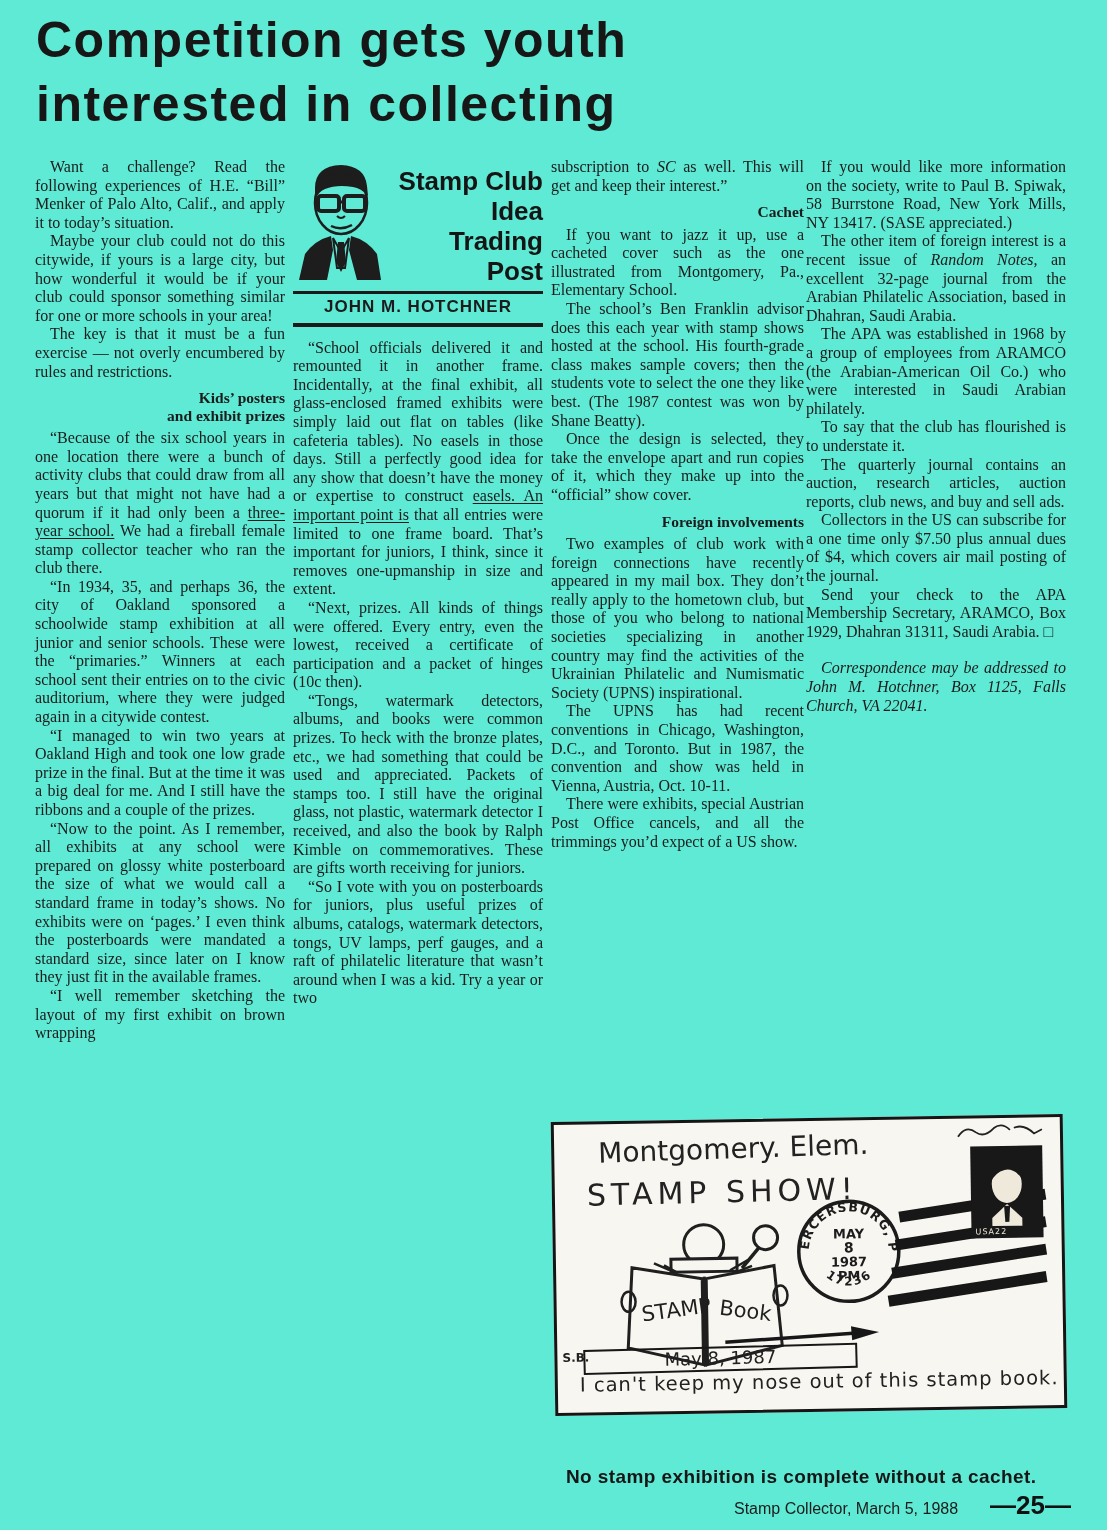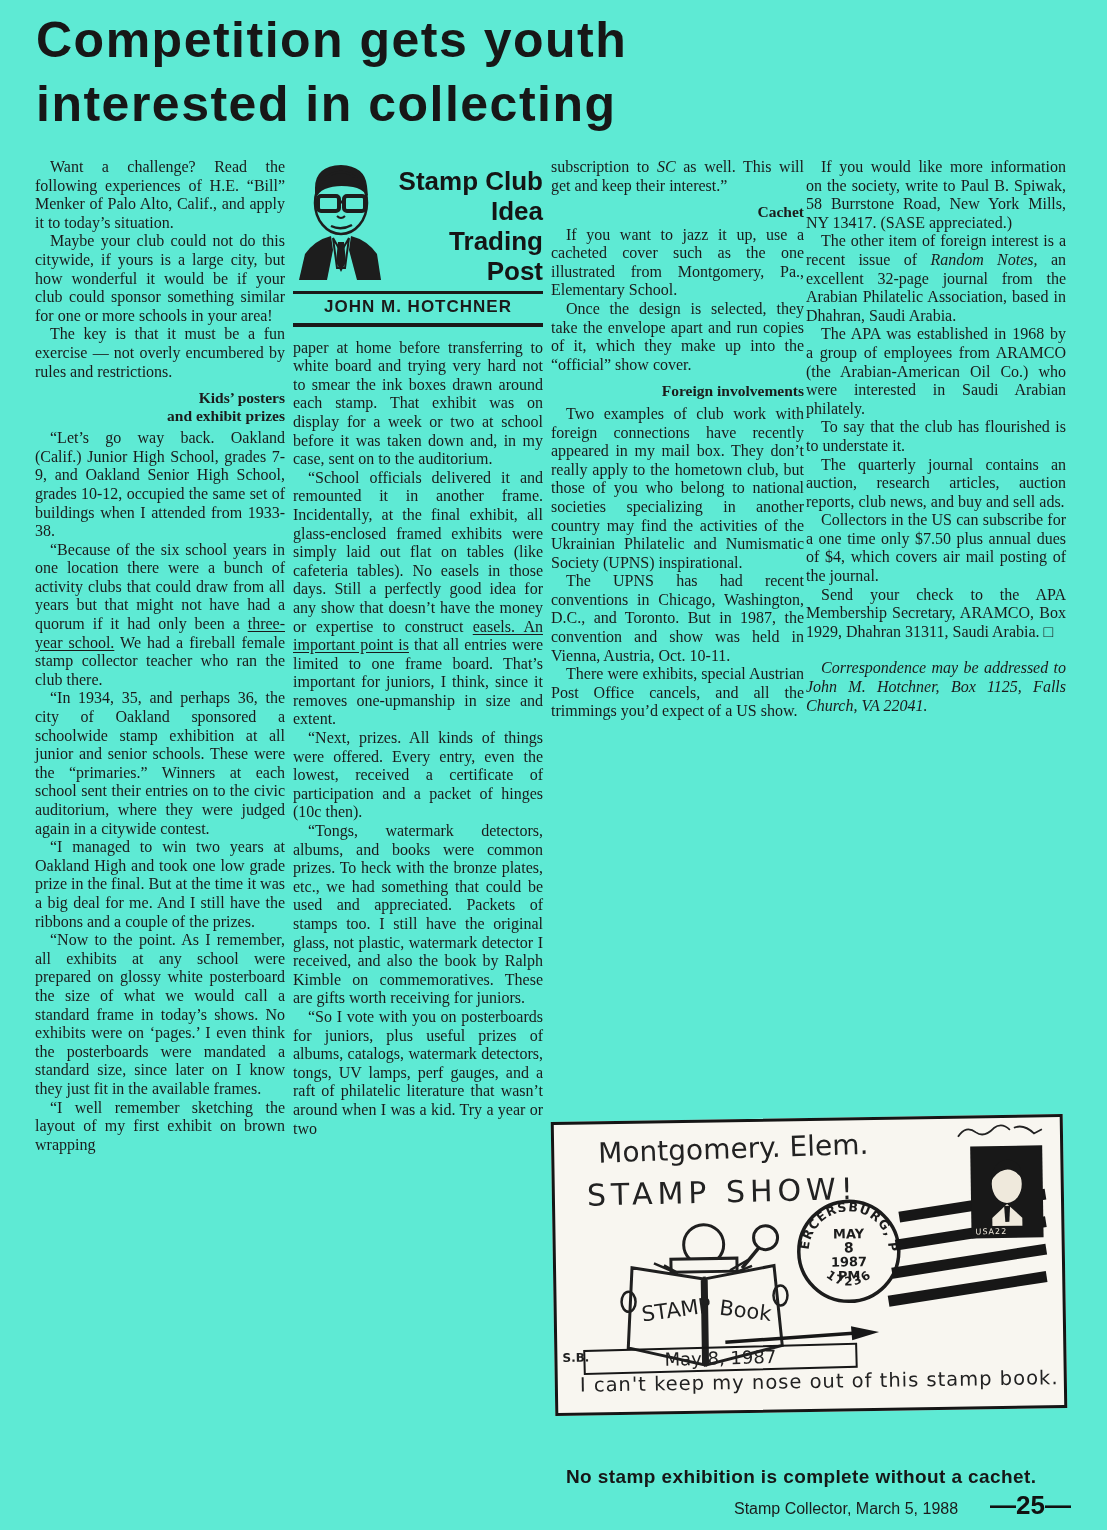--- a/index.html
+++ b/index.html
@@ -70,21 +70,20 @@
   </div>
 
   <div class="col col1">
     <p class="p">Want a challenge? Read the following experiences of H.E. “Bill” Menker of Palo Alto, Calif., and apply it to today’s situation.</p>
     <p class="p">Maybe your club could not do this citywide, if yours is a large city, but how wonderful it would be if your club could sponsor something similar for one or more schools in your area!</p>
     <p class="p">The key is that it must be a fun exercise — not overly encumbered by rules and restrictions.</p>
     <div class="subhead">
       <div>Kids’ posters</div>
       <div>and exhibit prizes</div>
     </div>
-    <p class="p">“Let’s go way back. Oakland (Calif.) Junior High School, grades 7-9, and Oakland Senior High School, grades 10-12, occupied the same set of buildings when I attended from 1933-38.</p>
     <p class="p"><span>“Because of the six school years in one location there were a bunch of activity clubs that could draw from all years but that might not have had a quorum if it had only been a </span><span class="ul">three-year school.</span><span> We had a fireball female stamp collector teacher who ran the club there.</span></p>
     <p class="p">“In 1934, 35, and perhaps 36, the city of Oakland sponsored a schoolwide stamp exhibition at all junior and senior schools. These were the “primaries.” Winners at each school sent their entries on to the civic auditorium, where they were judged again in a citywide contest.</p>
     <p class="p">“I managed to win two years at Oakland High and took one low grade prize in the final. But at the time it was a big deal for me. And I still have the ribbons and a couple of the prizes.</p>
     <p class="p">“Now to the point. As I remember, all exhibits at any school were prepared on glossy white posterboard the size of what we would call a standard frame in today’s shows. No exhibits were on ‘pages.’ I even think the posterboards were mandated a standard size, since later on I know they just fit in the available frames.</p>
     <p class="p">“I well remember sketching the layout of my first exhibit on brown wrapping</p>
   </div>
 
   <div class="col col2">
     <div class="masthead">
       <div class="masthead-top">
@@ -103,31 +102,31 @@
         </svg>
         <div class="masthead-title">
           <div>Stamp Club</div>
           <div>Idea</div>
           <div>Trading</div>
           <div>Post</div>
         </div>
       </div>
       <div class="masthead-byline">JOHN M. HOTCHNER</div>
     </div>
-    <p class="p cont">paper at home before transferring to white board and trying very hard not to smear the ink boxes drawn around each stamp. That exhibit was on display for a week or two at school before it was taken down and, in my case, sent on to the auditorium.</p>
     <p class="p"><span>“School officials delivered it and remounted it in another frame. Incidentally, at the final exhibit, all glass-enclosed framed exhibits were simply laid out flat on tables (like cafeteria tables). No easels in those days. Still a perfectly good idea for any show that doesn’t have the money or expertise to construct </span><span class="ul">easels. An important point is</span><span> that all entries were limited to one frame board. That’s important for juniors, I think, since it removes one-upmanship in size and extent.</span></p>
     <p class="p">“Next, prizes. All kinds of things were offered. Every entry, even the lowest, received a certificate of participation and a packet of hinges (10c then).</p>
     <p class="p">“Tongs, watermark detectors, albums, and books were common prizes. To heck with the bronze plates, etc., we had something that could be used and appreciated. Packets of stamps too. I still have the original glass, not plastic, watermark detector I received, and also the book by Ralph Kimble on commemoratives. These are gifts worth receiving for juniors.</p>
     <p class="p">“So I vote with you on posterboards for juniors, plus useful prizes of albums, catalogs, watermark detectors, tongs, UV lamps, perf gauges, and a raft of philatelic literature that wasn’t around when I was a kid. Try a year or two</p>
   </div>
 
   <div class="col col3">
     <p class="p cont"><span>subscription to </span><span class="it">SC</span><span> as well. This will get and keep their interest.”</span></p>
     <div class="subhead">Cachet</div>
     <p class="p">If you want to jazz it up, use a cacheted cover such as the one illustrated from Montgomery, Pa., Elementary School.</p>
+    <p class="p">The school’s Ben Franklin advisor does this each year with stamp shows hosted at the school. His fourth-grade class makes sample covers; then the students vote to select the one they like best. (The 1987 contest was won by Shane Beatty).</p>
     <p class="p">Once the design is selected, they take the envelope apart and run copies of it, which they make up into the “official” show cover.</p>
     <div class="subhead">Foreign involvements</div>
     <p class="p">Two examples of club work with foreign connections have recently appeared in my mail box. They don’t really apply to the hometown club, but those of you who belong to national societies specializing in another country may find the activities of the Ukrainian Philatelic and Numismatic Society (UPNS) inspirational.</p>
     <p class="p">The UPNS has had recent conventions in Chicago, Washington, D.C., and Toronto. But in 1987, the convention and show was held in Vienna, Austria, Oct. 10-11.</p>
     <p class="p">There were exhibits, special Austrian Post Office cancels, and all the trimmings you’d expect of a US show.</p>
   </div>
 
   <div class="col col4">
     <p class="p">If you would like more information on the society, write to Paul B. Spiwak, 58 Burrstone Road, New York Mills, NY 13417. (SASE appreciated.)</p>
     <p class="p"><span>The other item of foreign interest is a recent issue of </span><span class="it">Random Notes,</span><span> an excellent 32-page journal from the Arabian Philatelic Association, based in Dhahran, Saudi Arabia.</span></p>

